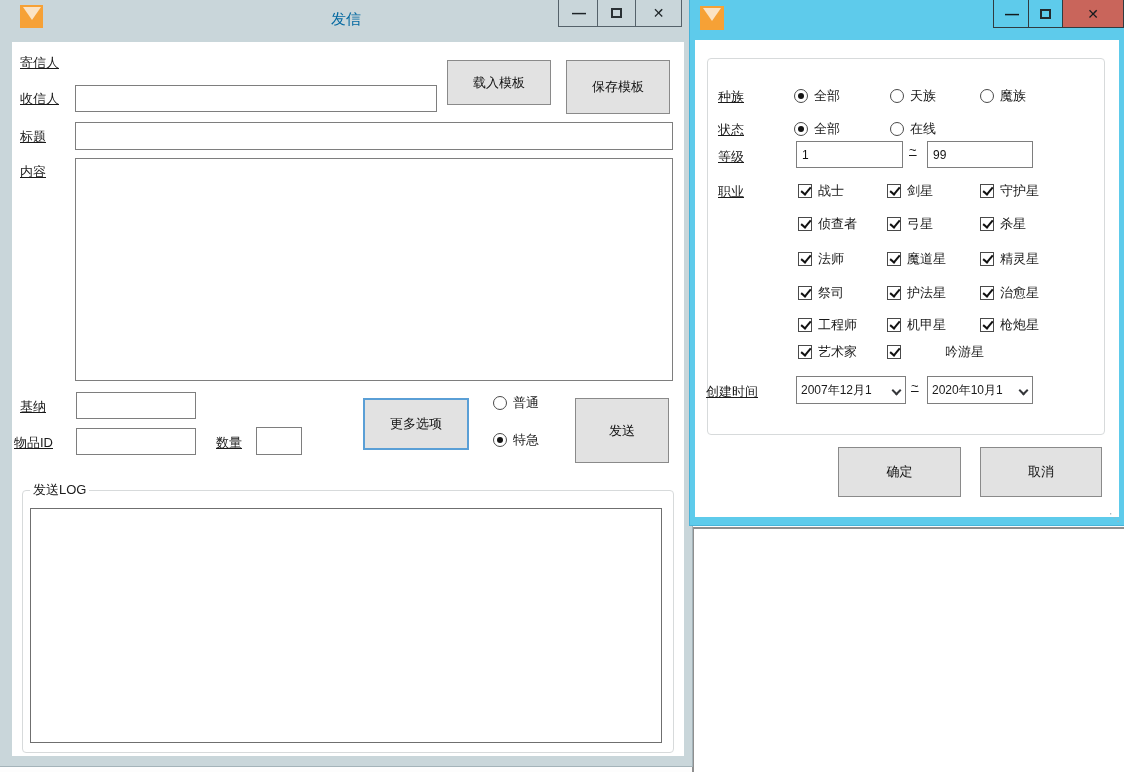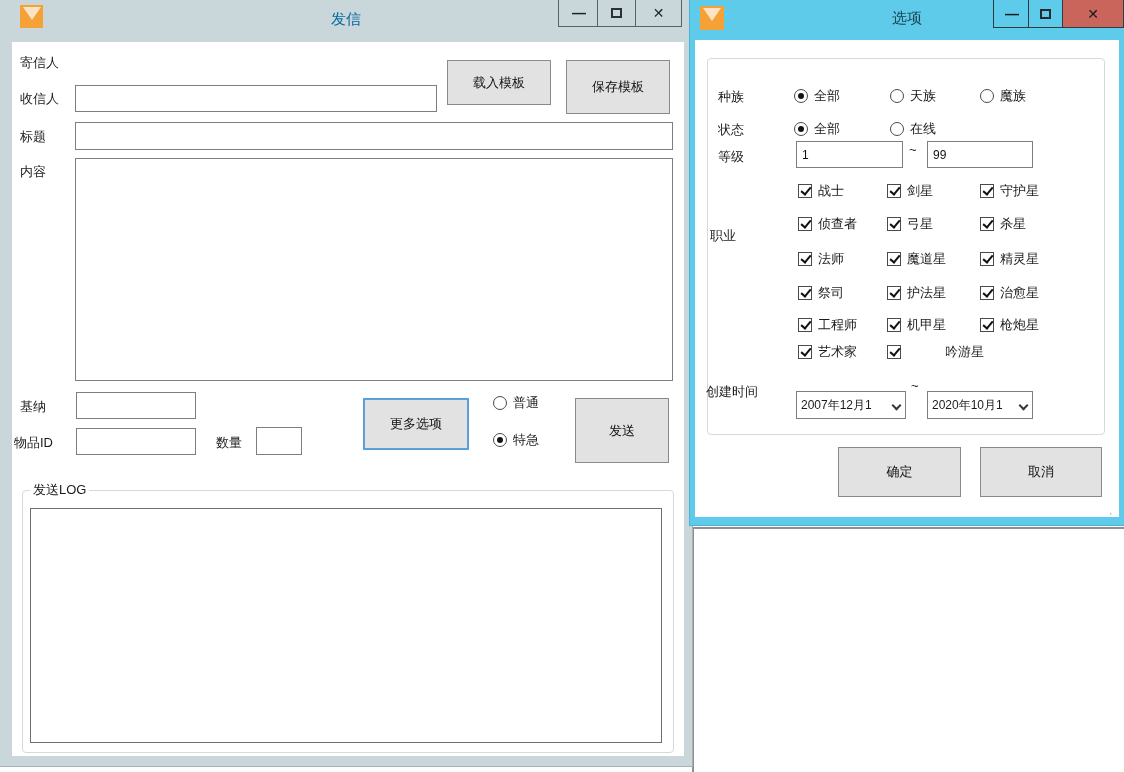--- a/index.html
+++ b/index.html
@@ -31,21 +31,21 @@
     outline:1px solid #a4b3b9; }
   .send-win .titlebar { height:42px; background:#c9d6da; }
   .send-win .title { top:10px; color:#0369a1; }
   .send-win .appicon { left:20px; top:5px; width:23px; height:23px; }
   .send-win .capbtns { left:558px; top:0; height:27px; border:1px solid #55626a; border-top:none; }
   .send-win .capbtn { background:#c9d6da; border-right:1px solid #55626a; color:#1d2427; }
   .send-win .capbtn:last-child { border-right:none; }
   .send-win .maxbox { border-color:#2a3134; }
   .send-client { position:absolute; left:12px; top:42px; right:8px; bottom:10px; background:#fff; }
 
-  .flabel { position:absolute; white-space:nowrap; }
+  .flabel { position:absolute; white-space:nowrap;text-decoration:underline; }
   .tbox { position:absolute; border:1px solid #7e7e7e; background:#fff; font-family:inherit;
     font-size:13px; padding:3px 5px; color:#111; outline:none; }
   textarea.tbox { resize:none; }
   .pushbtn { position:absolute; background:#e2e2e2; border:1px solid #8a8a8a; font-family:inherit;
     font-size:13px; color:#111; display:flex; align-items:center; justify-content:center; cursor:default; }
   .pushbtn.focus { border:2px solid #5a9fd6; }
 
   .radio-item { position:absolute; display:flex; align-items:center; gap:6px; }
   .radio { width:14px; height:14px; border:1px solid #4a4a4a; border-radius:50%; background:#fff;
     position:relative; flex:0 0 auto; }
@@ -54,21 +54,21 @@
 
   .check-item { position:absolute; display:flex; align-items:center; gap:6px; }
   .cbox { width:14px; height:14px; border:1px solid #4a4a4a; background:#fff; position:relative; flex:0 0 auto; }
   .cbox.checked::after { content:""; position:absolute; left:2px; top:2px; width:8px; height:4px;
     border-left:2px solid #111; border-bottom:2px solid #111; transform:rotate(-50deg); }
 
   .groupbox { position:absolute; border:1px solid #d7dadb; border-radius:4px; }
   .grouplabel { position:absolute; background:#fff; padding:0 3px; white-space:nowrap; }
 
   .ddl { position:absolute; border:1px solid #7e7e7e; background:#fff; display:flex;
-    align-items:center; padding:0 18px 0 4px; font-size:12px; white-space:nowrap;margin-top:15px; }
+    align-items:center; padding:0 18px 0 4px; font-size:12px; white-space:nowrap; }
   .dd-arrow { position:absolute; right:5px; top:10px; width:7px; height:7px;
     border-right:2px solid #35373a; border-bottom:2px solid #35373a; transform:rotate(45deg); }
 
   
   .opt-win { left:690px; top:0; width:434px; height:525px; background:#5ecbeb; z-index:5;
     outline:1px solid #49b4d8; }
   .opt-win .titlebar { height:40px; background:#5ecbeb; }
   .opt-win .title { top:9px; color:#1d4453; }
   .opt-win .appicon { left:10px; top:6px; }
   .opt-win .capbtns { left:303px; top:0; height:28px; border:1px solid #303b40; border-top:none; }
@@ -136,21 +136,20 @@
     <div class="pushbtn" style="left:575px; top:398px; width:94px; height:65px;">发送</div>
 
     <div class="groupbox" style="left:22px; top:490px; width:652px; height:263px;"></div>
     <div class="grouplabel" style="left:30px; top:481px;">发送LOG</div>
     <textarea class="tbox" style="left: 30px; top: 508px; width: 632px; height: 235px; border-color: rgb(111, 111, 111);"></textarea>
   </div>
 
   <div class="window opt-win">
     <div class="titlebar">
       <span class="appicon"></span>
-      <div class="title">选项</div>
       <div class="capbtns">
         <div class="capbtn" style="width:35px;">
           <span class="glyph-min">—</span>
         </div>
         <div class="capbtn" style="width:34px;">
           <span class="maxbox"></span>
         </div>
         <div class="capbtn close" style="width:60px;">
           <span class="glyph-close">✕</span>
         </div>
@@ -182,21 +181,21 @@
     <div class="radio-item" style="left:200px; top:120px;">
       <span class="radio"></span>
       <span>在线</span>
     </div>
 
     <div class="flabel" style="left:28px; top:148px;">等级</div>
     <input class="tbox" style="left: 106px; top: 141px; width: 107px; height: 27px; font-size: 12px;" value="1">
     <div class="flabel" style="left:219px; top:142px;">~</div>
     <input class="tbox" style="left: 237px; top: 141px; width: 106px; height: 27px; font-size: 12px;" value="99">
 
-    <div class="flabel" style="left:20px; top:183px;margin-top:44px;">职业</div>
+    <div class="flabel" style="left:28px; top:183px;">职业</div>
 
     <div class="check-item" style="left:108px; top:182px;">
       <span class="cbox checked"></span>
       <span>战士</span>
     </div>
     <div class="check-item" style="left:197px; top:182px;">
       <span class="cbox checked"></span>
       <span>剑星</span>
     </div>
     <div class="check-item" style="left:290px; top:182px;">

